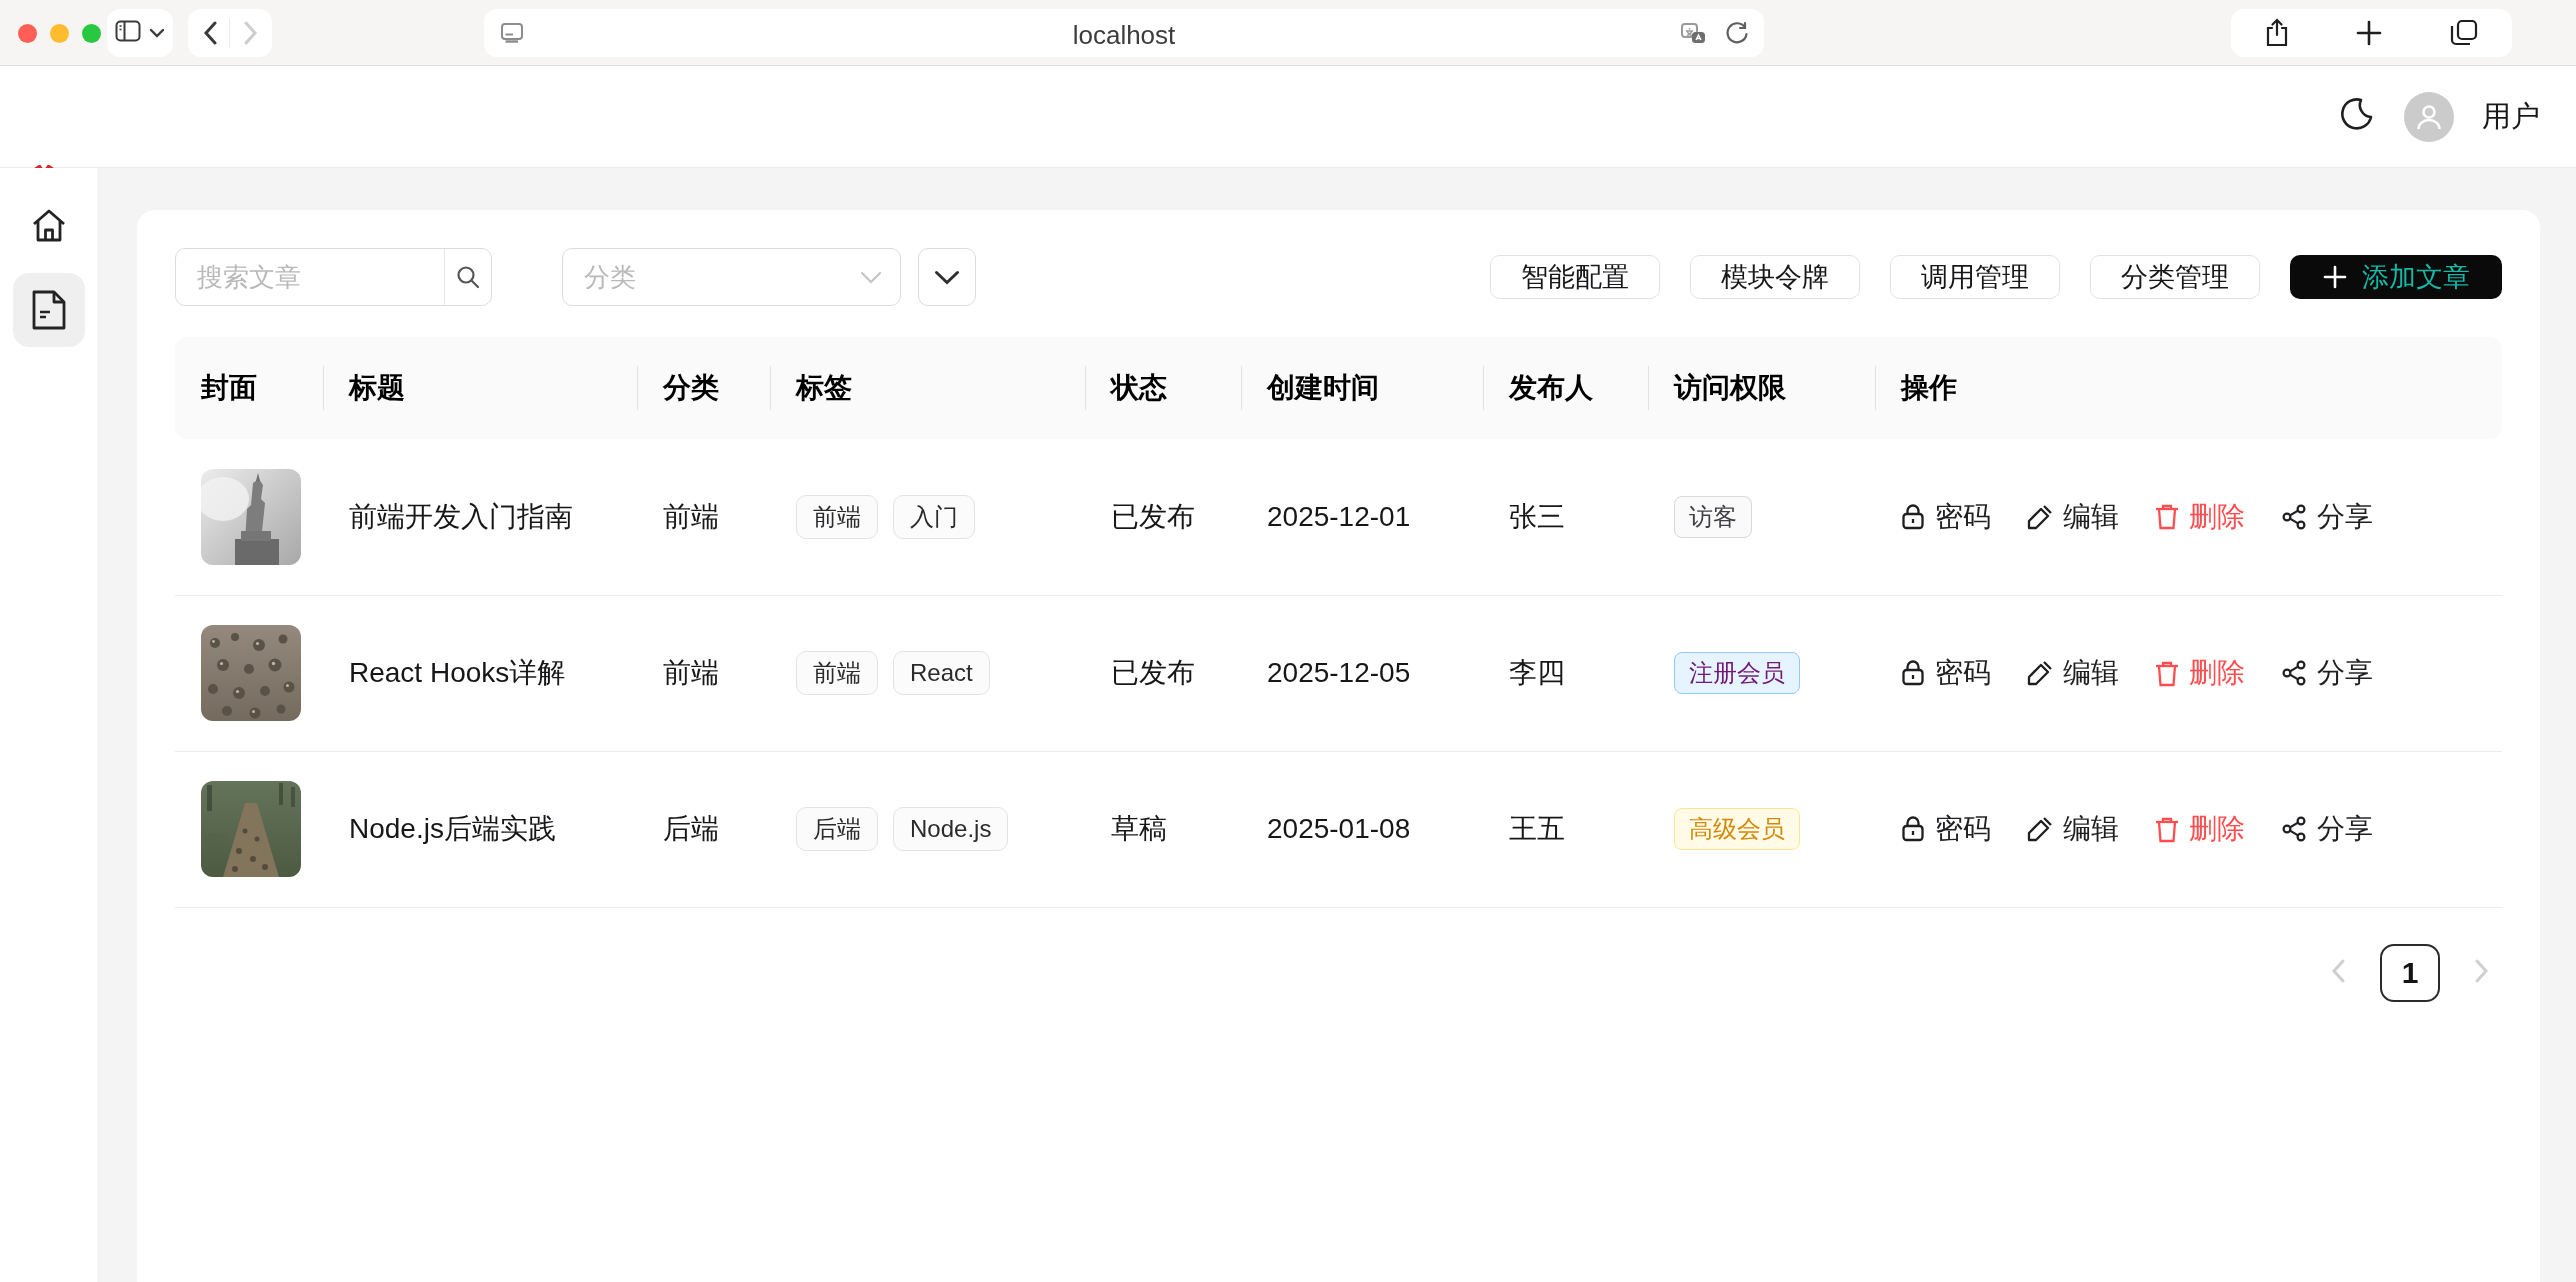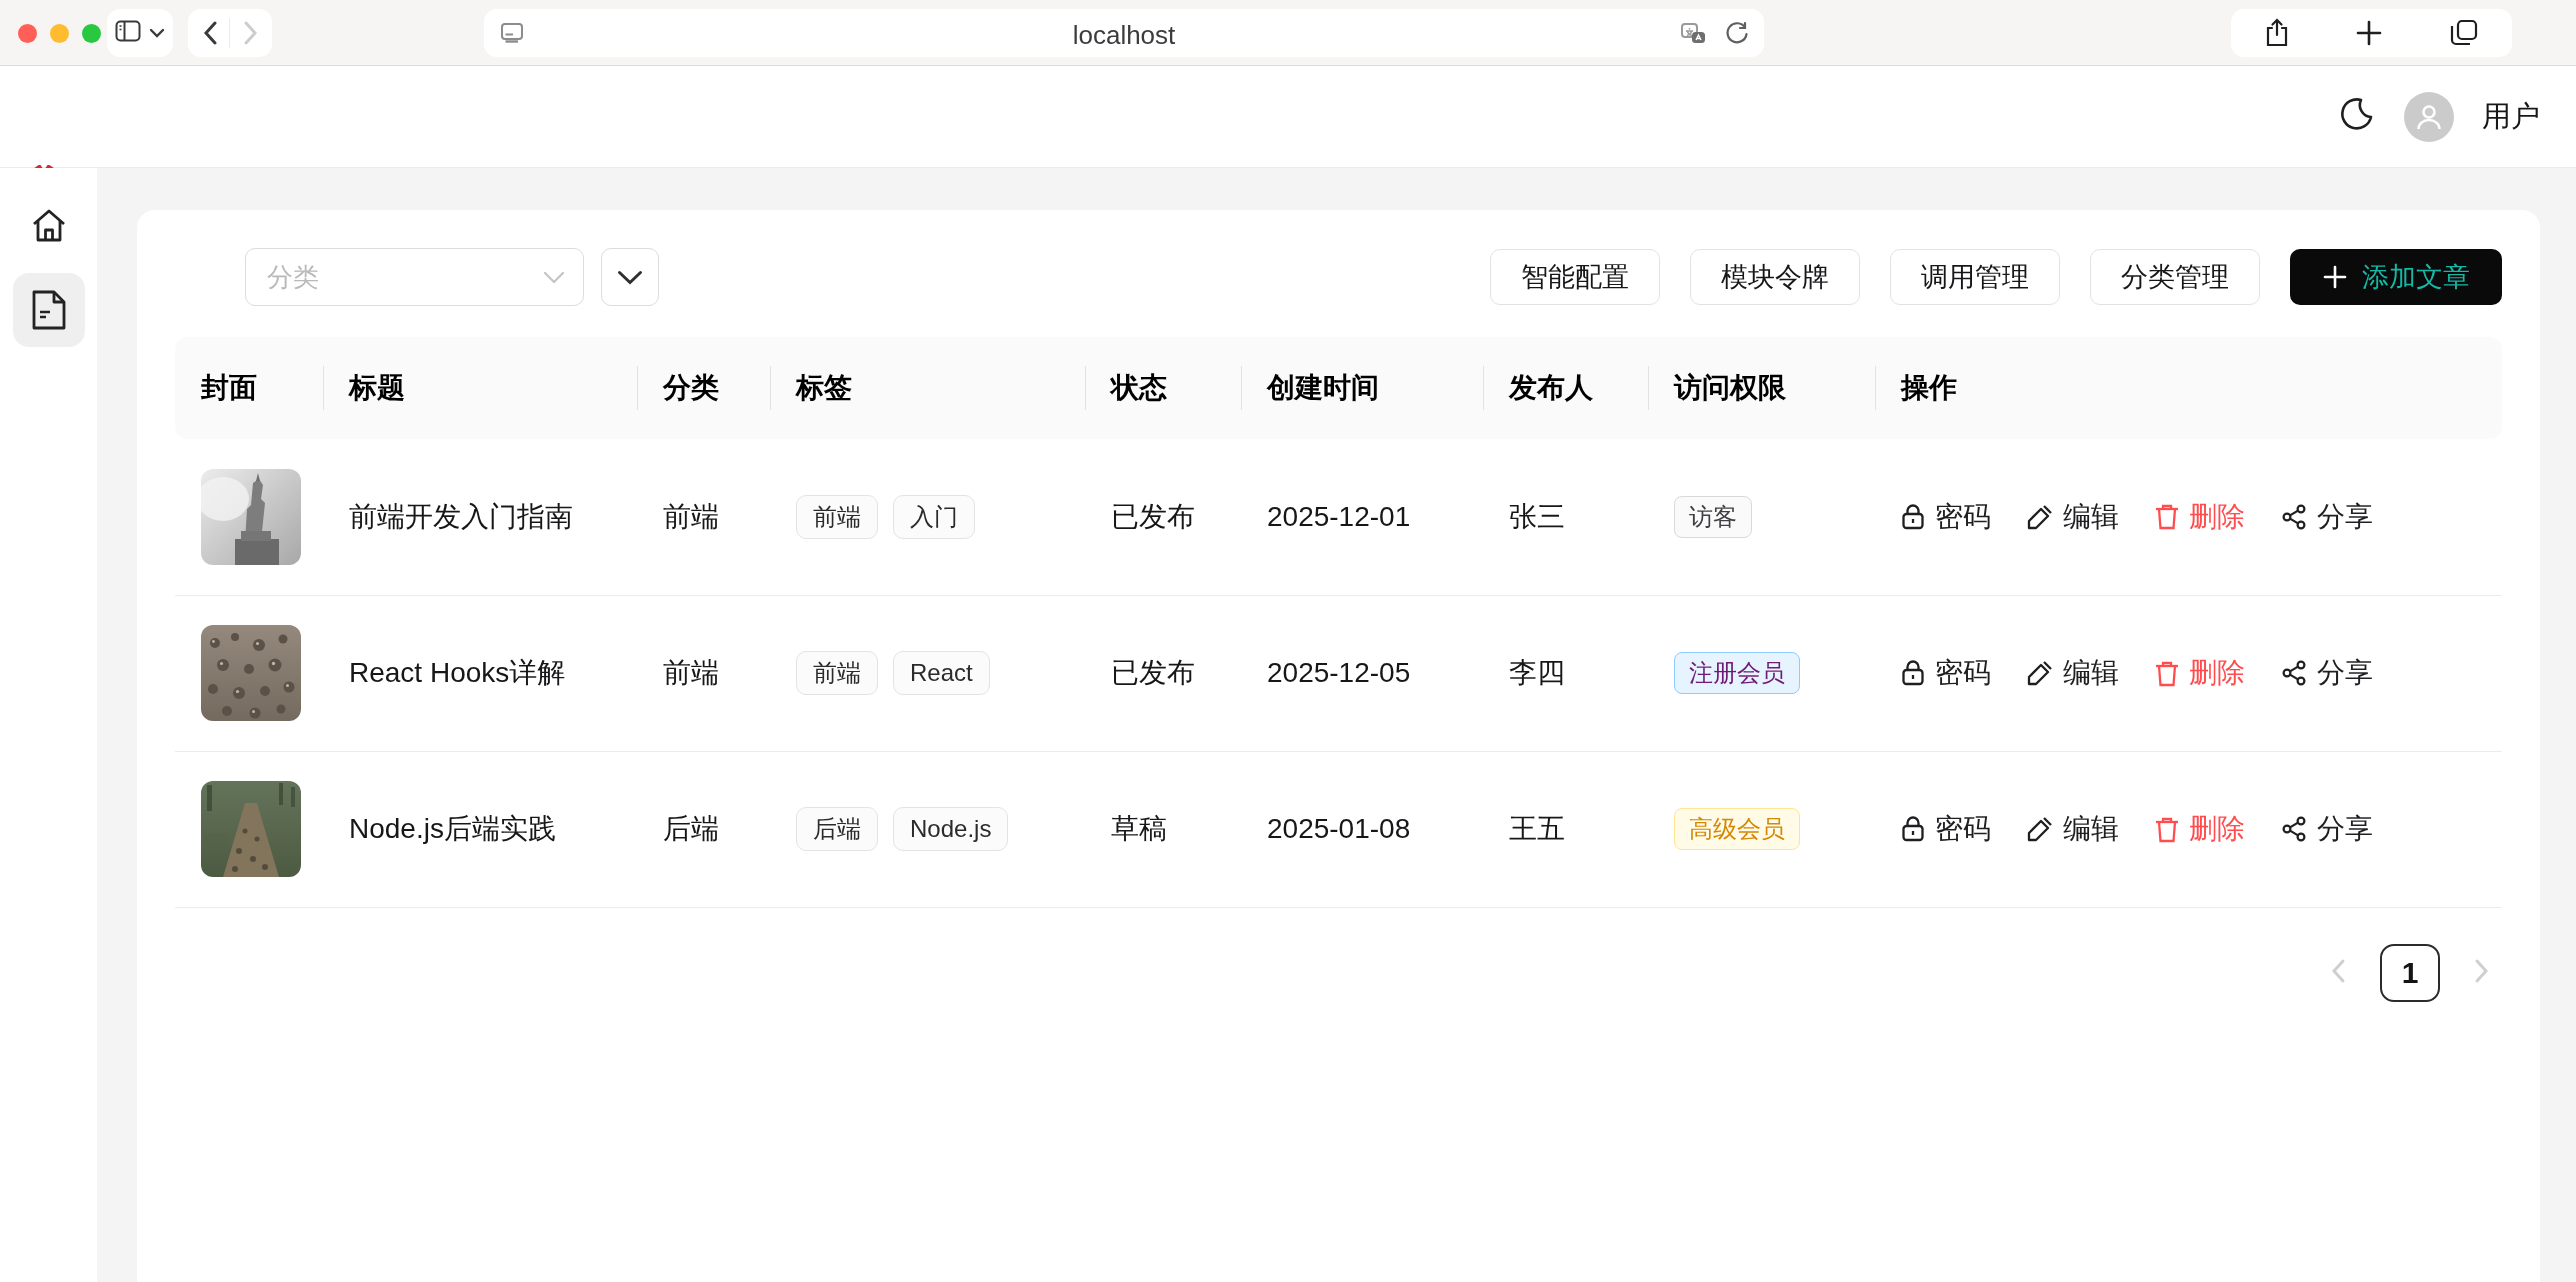--- a/index.html
+++ b/index.html
@@ -51,21 +51,21 @@
     color:#222; background:transparent; font-family:inherit; min-width:0; }
   .search-box input::placeholder { color:#b9b9b9; }
   .search-icon-box { width:47px; height:58px; border-left:1px solid #e8e8e8;
     display:flex; align-items:center; justify-content:center; }
   .select-box { margin-left:70px; width:339px; height:58px; border:1.5px solid #dcdcdc; border-radius:10px;
     display:flex; align-items:center; padding:0 18px 0 21px; background:#fff; }
   .select-box .placeholder { flex:1; font-size:26px; color:#b9b9b9; }
   .collapse-btn { margin-left:17px; width:58px; height:58px; border:1.5px solid #dcdcdc;
     border-radius:10px; background:#fff; display:flex; align-items:center; justify-content:center; }
   .toolbar .spacer { flex:1; }
-  .tb-btn { height:56px; border:1.5px solid #e2e2e2; border-radius:10px; background:#fff;
+  .tb-btn { height:44px; border:1.5px solid #e2e2e2; border-radius:10px; background:#fff;
     font-size:27px; color:#17171a; padding:0 30px; margin-left:30px;
     display:flex; align-items:center; font-family:inherit; }
   .tb-btn.primary { border:0; color:#14b8a6; gap:14px; padding:0 32px; }
 
   
   table { border-collapse:collapse; table-layout:fixed; width:2327px; margin-top:31px; }
   thead th { background:#fafafa; height:102px; text-align:left; font-size:28px; font-weight:600;
     color:#000000; padding:0 0 0 26px; position:relative; }
   thead th:first-child { border-radius:12px 0 0 12px; }
   thead th:last-child { border-radius:0 12px 12px 0; }
@@ -225,20 +225,29 @@
         <path d="M24 4 V14 H34"></path>
         <path d="M10 24 H20 M10 29 H16" stroke-width="2.4"></path>
       </svg>
     </div>
   </div>
 
   <div class="main">
     <div class="card">
 
       <div class="toolbar">
+        <div class="search-box">
+          <input type="text" placeholder="搜索文章" style="">
+          <div class="search-icon-box">
+            <svg width="26" height="26" viewBox="0 0 26 26" fill="none" stroke="#555" stroke-width="2.2" stroke-linecap="round">
+              <circle cx="11" cy="11" r="7.5"></circle>
+                <line x1="16.5" y1="16.5" x2="23" y2="23"></line>
+            </svg>
+          </div>
+        </div>
 
         <div class="select-box">
           <span class="placeholder">分类</span>
           <svg width="22" height="13" viewBox="0 0 22 13" fill="none" stroke="#c4c4c4" stroke-width="2.2" stroke-linecap="round">
             <path d="M2 2 L11 11 L20 2"></path>
           </svg>
         </div>
 
         <div class="collapse-btn">
           <svg width="26" height="15" viewBox="0 0 26 15" fill="none" stroke="#2f2f2f" stroke-width="3" stroke-linecap="round">

